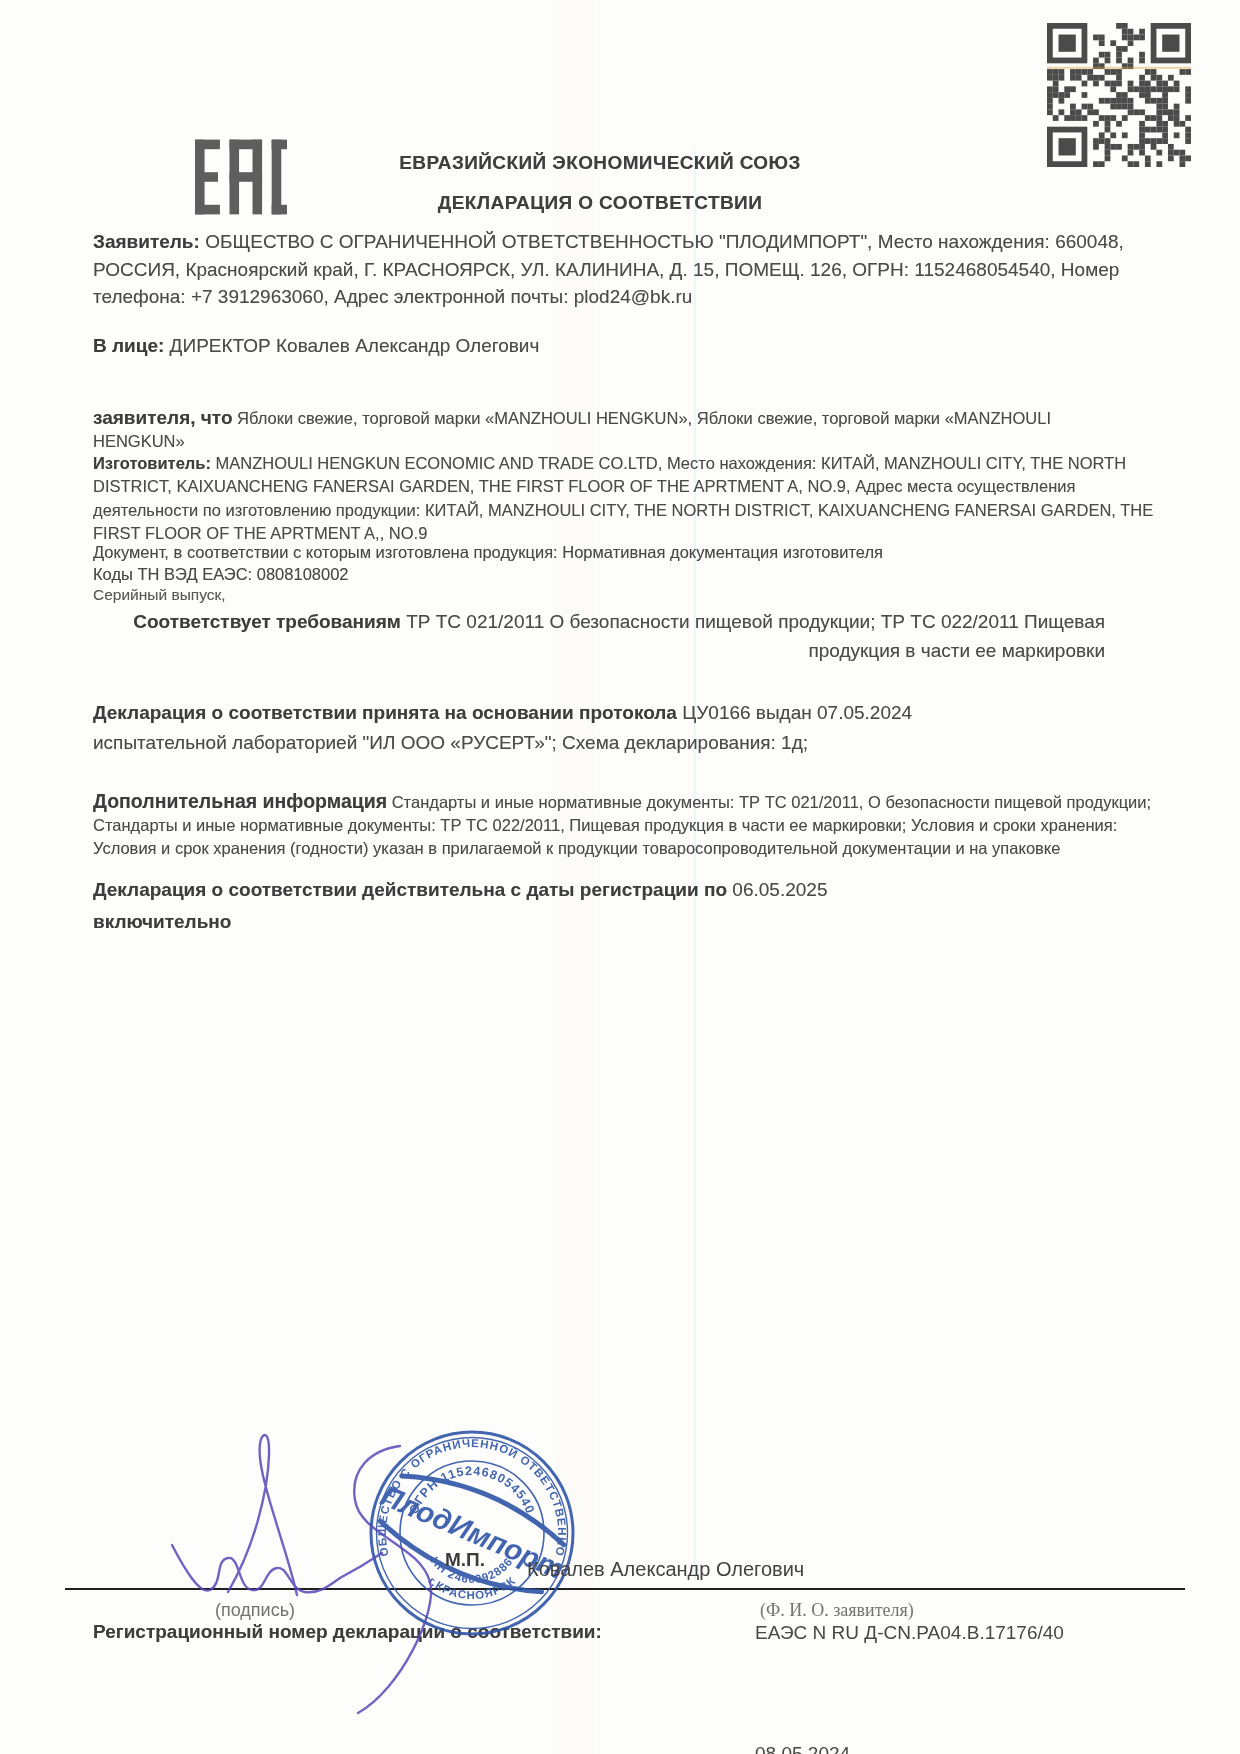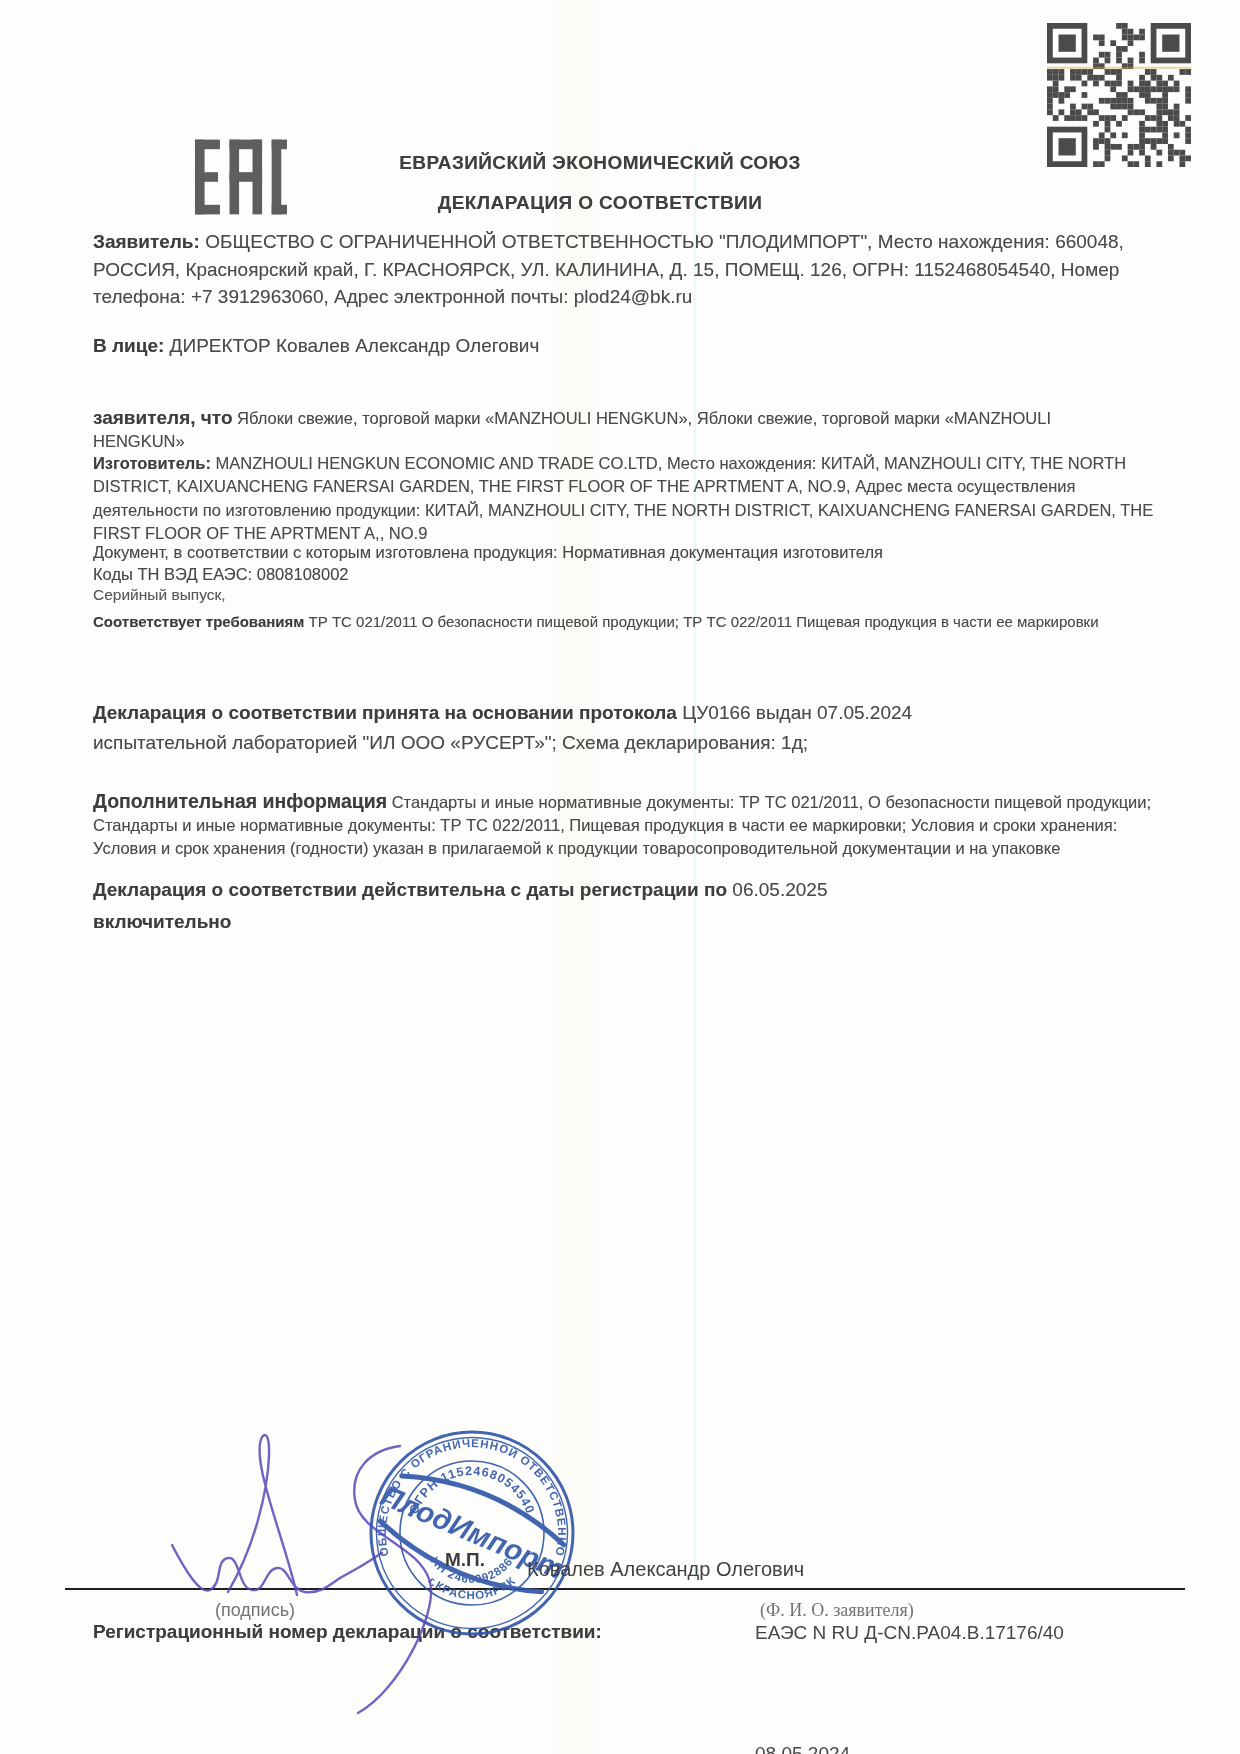--- a/index.html
+++ b/index.html
@@ -299,21 +299,21 @@
   </p>
 
   <p class="para abs fs165" style="left:93px;top:452px;width:1068px;">
     <span class="lead">Изготовитель:</span><span class="val"> MANZHOULI HENGKUN ECONOMIC AND TRADE CO.LTD, Место нахождения: КИТАЙ, MANZHOULI CITY, THE NORTH DISTRICT, KAIXUANCHENG FANERSAI GARDEN, THE FIRST FLOOR OF THE APRTMENT A, NO.9, Адрес места осуществления деятельности по изготовлению продукции: КИТАЙ, MANZHOULI CITY, THE NORTH DISTRICT, KAIXUANCHENG FANERSAI GARDEN, THE FIRST FLOOR OF THE APRTMENT A,, NO.9</span>
   </p>
 
   <p class="para abs fs165" style="left:93px;top:541px;width:1068px;">Документ, в соответствии с которым изготовлена продукция: Нормативная документация изготовителя</p>
   <p class="para abs fs165" style="left:93px;top:563px;width:1068px;">Коды ТН ВЭД ЕАЭС: 0808108002</p>
   <p class="para abs serial" style="left:93px;top:586px;width:1068px;">Серийный выпуск,</p>
 
-  <p class="para abs" style="left:93px;top:608px;width:1012px;font-size:15px;line-height:28.5px;">
+  <p class="para abs" style="left:93px;top:608px;width:1012px;font-size:19px;line-height:28.5px;text-align:right;">
     <span class="lead">Соответствует требованиям</span><span class="val">  ТР ТС 021/2011 О безопасности пищевой продукции; ТР ТС 022/2011 Пищевая продукция в части ее маркировки</span>
   </p>
 
   <p class="para abs" style="left:93px;top:698px;width:1063px;font-size:19px;line-height:30px;">
     <span class="lead">Декларация о соответствии принята на основании протокола</span><span class="val"> ЦУ0166 выдан 07.05.2024</span>
     <span style="display:block;" class="val">испытательной лабораторией "ИЛ ООО «РУСЕРТ»"; Схема декларирования: 1д;</span>
   </p>
 
   <p class="para abs" style="left:93px;top:790px;width:1063px;font-size:16.5px;line-height:23.2px;">
     <span class="lead lead-xl">Дополнительная информация</span><span class="val"> Стандарты и иные нормативные документы: ТР ТС 021/2011, О безопасности пищевой продукции; Стандарты и иные нормативные документы: ТР ТС 022/2011, Пищевая продукция в части ее маркировки; Условия и сроки хранения: Условия и срок хранения (годности) указан в прилагаемой к продукции товаросопроводительной документации и на упаковке</span>

